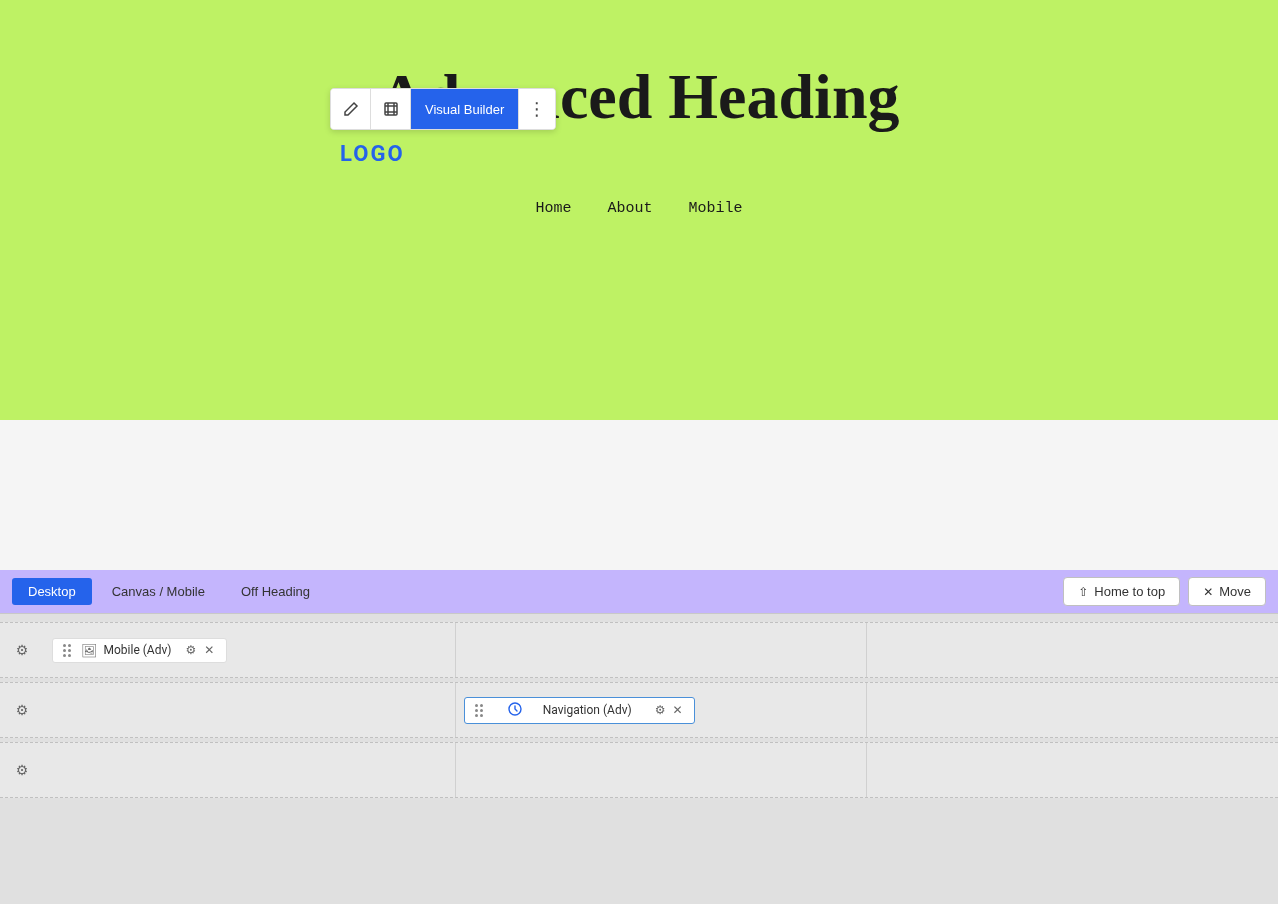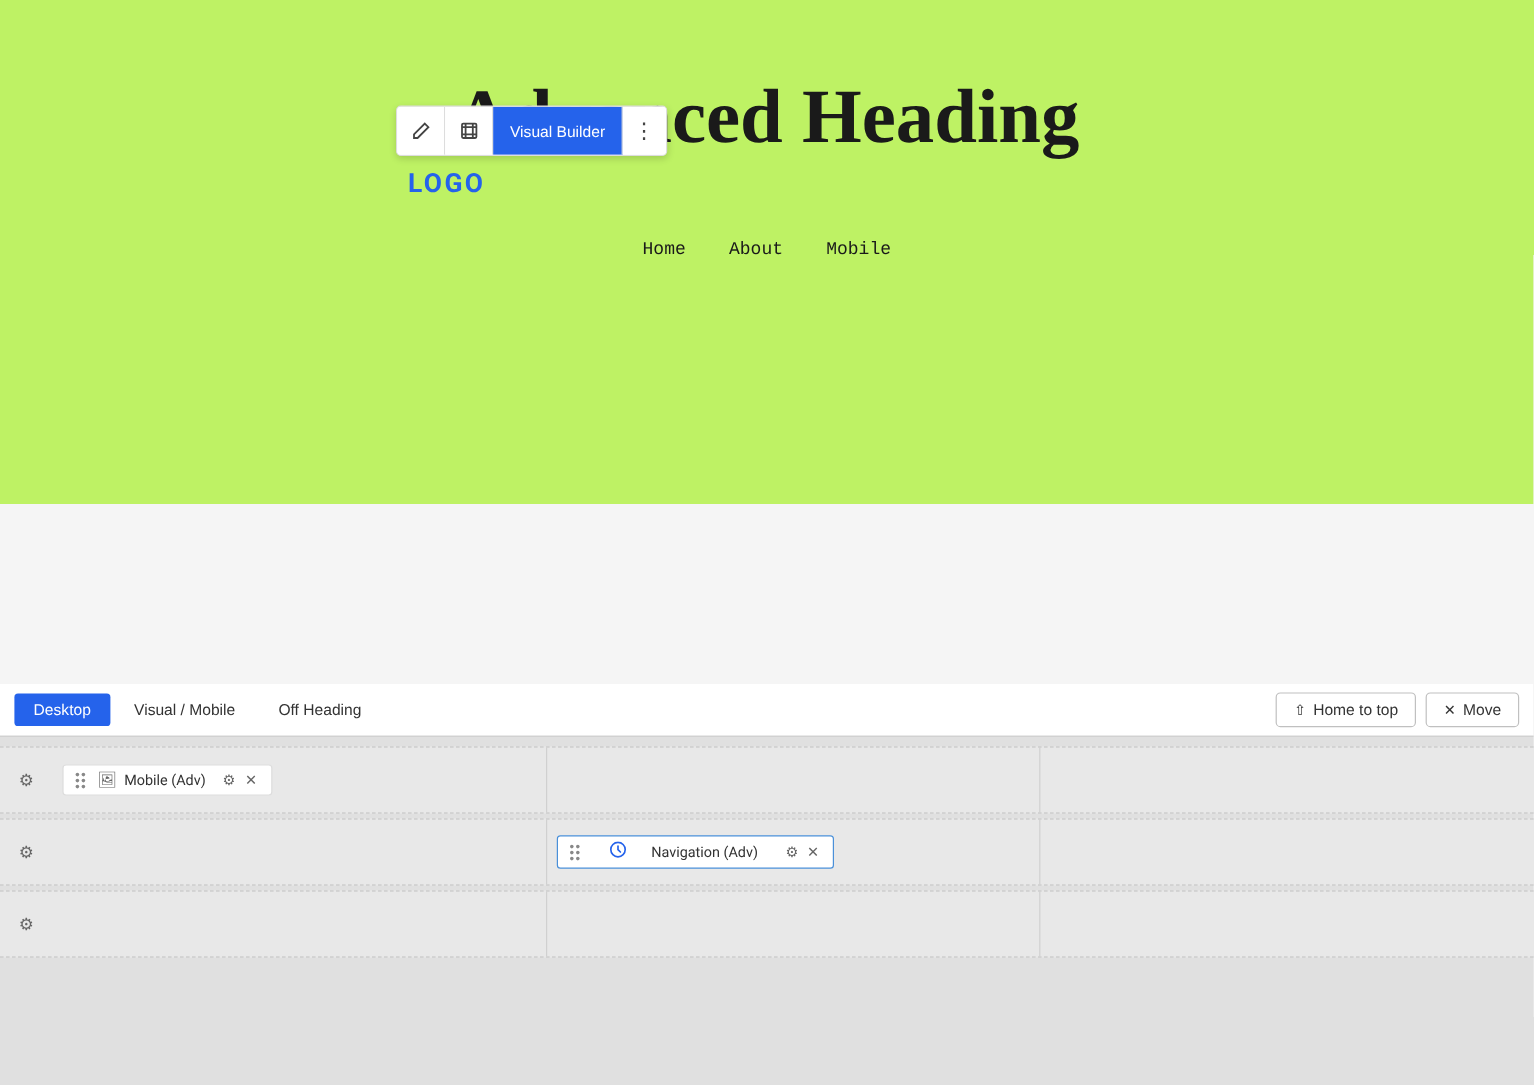--- a/index.html
+++ b/index.html
@@ -119,21 +119,21 @@
       left: 0;
       right: 0;
       background: #e0e0e0;
       height: 334px;
     }
 
     
     .view-bar {
       display: flex;
       align-items: center;
-      background: #ffffff;
+      background: #c4b5fd;
       height: 44px;
       border-bottom: 1px solid #c8c8c8;
       padding: 0 12px;
     }
     .view-tab {
       padding: 6px 16px;
       font-size: 13px;
       color: #333;
       cursor: pointer;
       border-radius: 3px;
@@ -305,21 +305,21 @@
     <a class="nav-item">About</a>
     <a class="nav-item">Mobile</a>
   </nav>
 
 </div>
 
 <div class="bottom-panel">
 
   <div class="view-bar">
     <button class="view-tab active">Desktop</button>
-    <button class="view-tab">Visual / Mobile</button>
+    <button class="view-tab">Canvas / Mobile</button>
     <button class="view-tab">Off Heading</button>
 
     <div class="view-bar-right">
       <button class="action-btn">
         <span class="btn-icon">⇧</span>
         <span>Home to top</span>
       </button>
       <button class="action-btn">
         <span class="btn-icon">✕</span>
         <span>Move</span>

